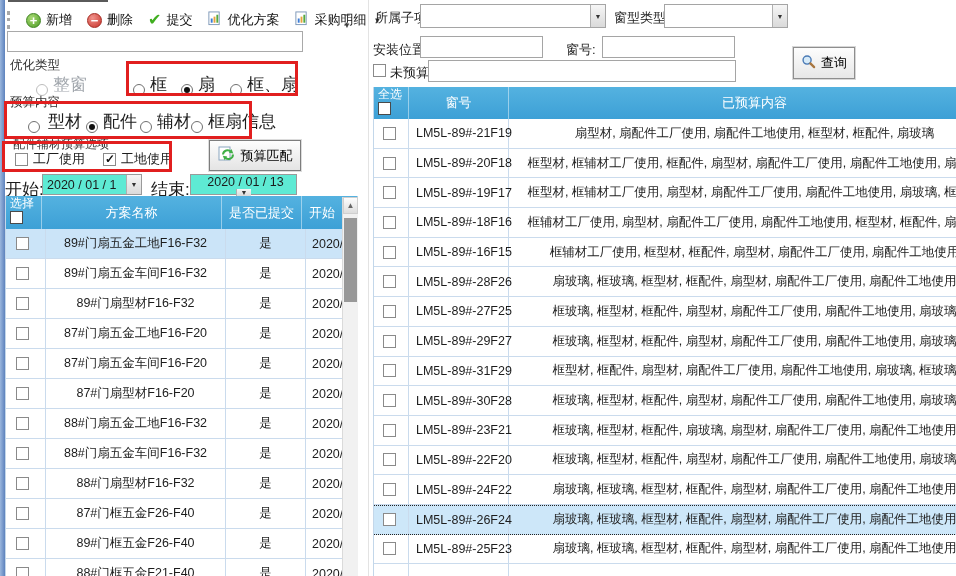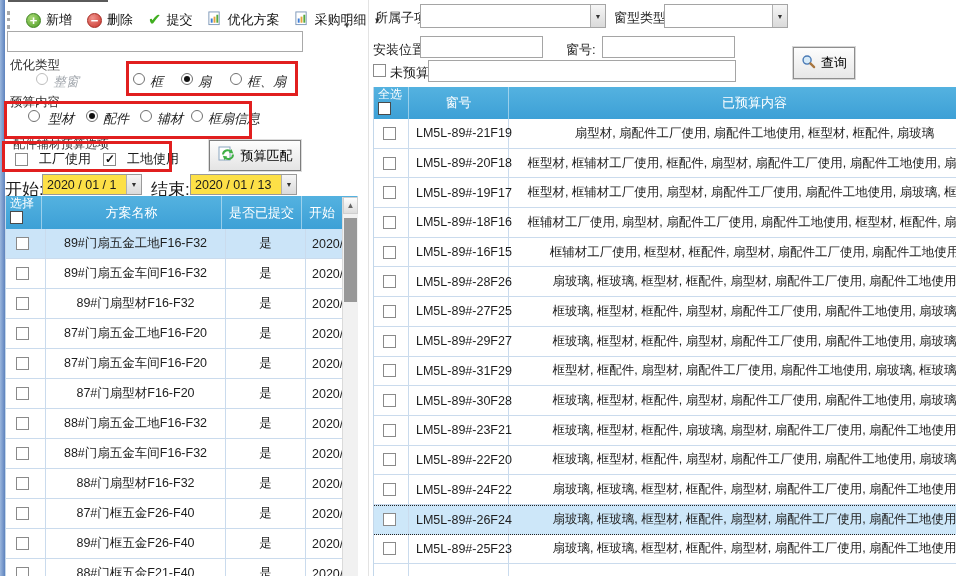--- a/index.html
+++ b/index.html
@@ -29,35 +29,35 @@
   .ic-check::before { content:"✔"; }
   .ic-caret { font-size:8px; color:#333; margin-left:2px; }
   .ic-caret::before { content:"▼"; }
   .tb-overflow { left:340px; top:13px; width:14px; height:17px; font-size:8px; color:#444; text-align:center; line-height:7px; padding-top:2px; }
   .tb-overflow::before { content:"▔"; display:block; font-size:7px; }
   .tb-overflow::after { content:"▼"; display:block; }
 
   
   .plan-filter { left:7px; top:31px; width:296px; height:21px; border:1px solid #a9a9a9; padding:2px 4px; font:inherit; }
   .sec-label { font-size:12.5px; color:#333; }
-  .radio-item { position:absolute; display:flex; align-items:flex-start; gap:5px; font-size:13px;font-style:italic; }
+  .radio-item { position:absolute; display:flex; align-items:flex-end; gap:5px; font-size:17px; }
   .radio { width:12px; height:12px; border:1px solid #707070; border-radius:50%; background:#fff; position:relative; flex:0 0 auto; }
   .radio.selected::after { content:""; position:absolute; left:2px; top:2px; width:6px; height:6px; border-radius:50%; background:#111; }
   .radio-item.disabled { color:#a3a8ae; }
   .radio-item.disabled .radio { border-color:#bdbdbd; }
   .cb { width:13px; height:13px; border:1px solid #8a8a8a; background:#fff; position:relative; flex:0 0 auto; display:inline-block; }
   .cb.checked::before { content:"✓"; position:absolute; left:1px; top:-2px; font-size:12px; font-weight:bold; color:#111; }
-  .cb-item { position:absolute; display:flex; align-items:center; gap:11px; font-size:13px; }
+  .cb-item { position:absolute; display:flex; align-items:center; gap:5px; font-size:13px; }
   .annot { border:3px solid #e11f1f; pointer-events:none; z-index:6; }
 
   .match-btn { left:209px; top:140px; width:92px; height:31px; display:flex; align-items:center; justify-content:center; gap:5px;
     background:linear-gradient(#fdfdfd,#e4e4e4); border:1px solid #7d7d7d; box-shadow:0 0 0 1px #dcdcdc; font:inherit; font-size:13px; }
 
   .date-label { font-size:17px; }
-  .date-ctl { position:absolute; height:21px; border:1px solid #9a9a9a; background:#fde047; display:flex; align-items:center; }
+  .date-ctl { position:absolute; height:21px; border:1px solid #9a9a9a; background:#5eead4; display:flex; align-items:center; }
   .date-val { flex:1; padding-left:4px; font-size:12.5px; white-space:nowrap; }
   .dd-btn { width:15px; height:100%; border-left:1px solid #b0b0b0; background:linear-gradient(#f6f6f6,#dadada); display:flex; align-items:center; justify-content:center; }
   .dd-btn::before { content:"▼"; font-size:7px; color:#333; }
 
   
   .thead { background:linear-gradient(#54b2e0,#3da0d6); color:#fff; display:flex; }
   .thead > div { border-right:1px solid rgba(255,255,255,.45); display:flex; align-items:center; justify-content:center; font-size:13px; }
   .sel-head { flex-direction:column; align-items:flex-start !important; justify-content:flex-start !important; padding:1px 0 0 4px; font-size:12px !important; line-height:13px; }
   .sel-head .cb { border-color:#4a4a4a; margin-top:1px; }
   .trow { display:flex; background:#fff; border-bottom:1px solid #cadbed; align-items:center; }
@@ -209,21 +209,21 @@
         </svg></span>
     <span>预算匹配</span>
   </button>
 
   <div class="abs date-label" style="left:5px; top:178px;">开始:</div>
   <div class="date-ctl" style="left:42px; top:174px; width:100px;">
     <span class="date-val">2020 / 01 / 1</span>
     <span class="dd-btn"></span>
   </div>
   <div class="abs date-label" style="left:151px; top:178px;">结束:</div>
-  <div class="date-ctl" style="left:190px; top:174px; width:107px;">
+  <div class="date-ctl" style="left:190px; top:174px; width:107px;flex-direction:column;">
     <span class="date-val">2020 / 01 / 13</span>
     <span class="dd-btn"></span>
   </div>
 
   
   <div class="abs ltable">
     <div class="thead lt-head">
       <div class="lh-sel sel-head">
         <span>选择</span>
         <span class="cb"></span>

